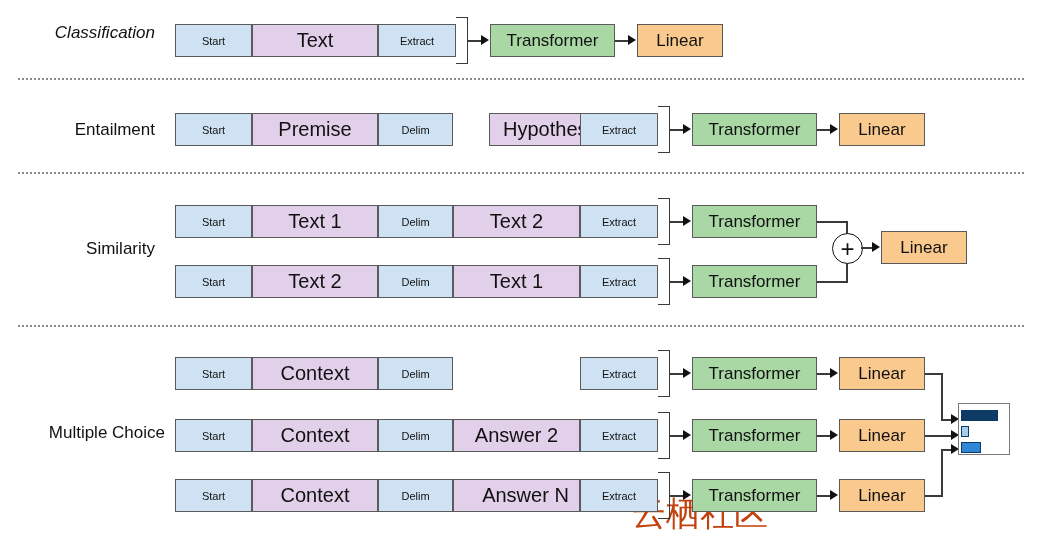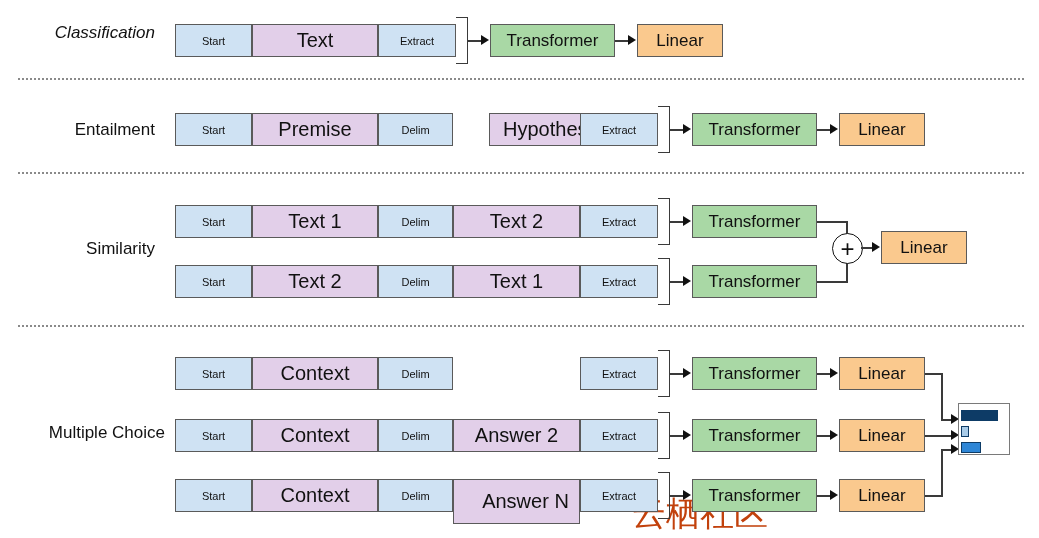--- a/index.html
+++ b/index.html
@@ -244,21 +244,21 @@
   <div class="arrow" style="left:683px; top:430px;"></div>
 
   <div class="stage green" style="left:692px; top:419px; width:125px; height:33px; font-size:17px;">Transformer</div>
   <div class="ln h" style="left:817px; top:435px; width:14px;"></div>
   <div class="arrow" style="left:830px; top:430px;"></div>
   <div class="stage orange" style="left:839px; top:419px; width:86px; height:33px; font-size:17px;">Linear</div>
 
   <div class="tok blue small" style="left:175px; top:479px; width:77px;  height:33px;">Start</div>
   <div class="tok purple big" style="left:252px; top:479px; width:126px; height:33px;">Context</div>
   <div class="tok blue small" style="left:378px; top:479px; width:75px;  height:33px;">Delim</div>
-  <div class="tok purple big" style="left:453px; top:479px; width:127px; height:45px;padding-left:18px;">Answer N</div>
+  <div class="tok purple big" style="left:453px; top:479px; width:127px; height:33px;padding-left:18px;">Answer N</div>
   <div class="tok blue small" style="left:580px; top:479px; width:78px;  height:33px;">Extract</div>
 
   <div class="bracket" style="left:658px; top:472px; width:12px; height:47px;"></div>
   <div class="ln h" style="left:670px; top:495px; width:14px;"></div>
   <div class="arrow" style="left:683px; top:490px;"></div>
 
   <div class="stage green" style="left:692px; top:479px; width:125px; height:33px; font-size:17px;">Transformer</div>
   <div class="ln h" style="left:817px; top:495px; width:14px;"></div>
   <div class="arrow" style="left:830px; top:490px;"></div>
   <div class="stage orange" style="left:839px; top:479px; width:86px; height:33px; font-size:17px;">Linear</div>

